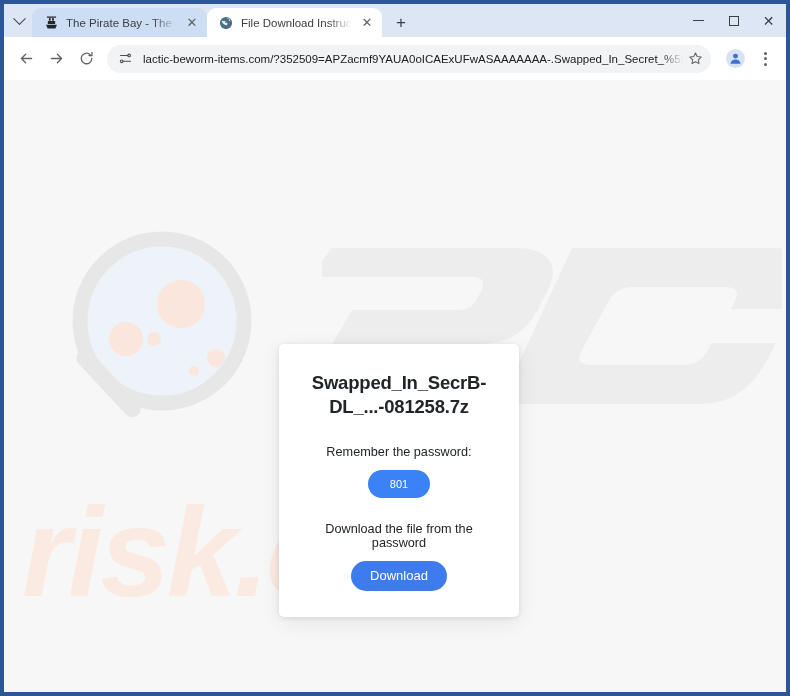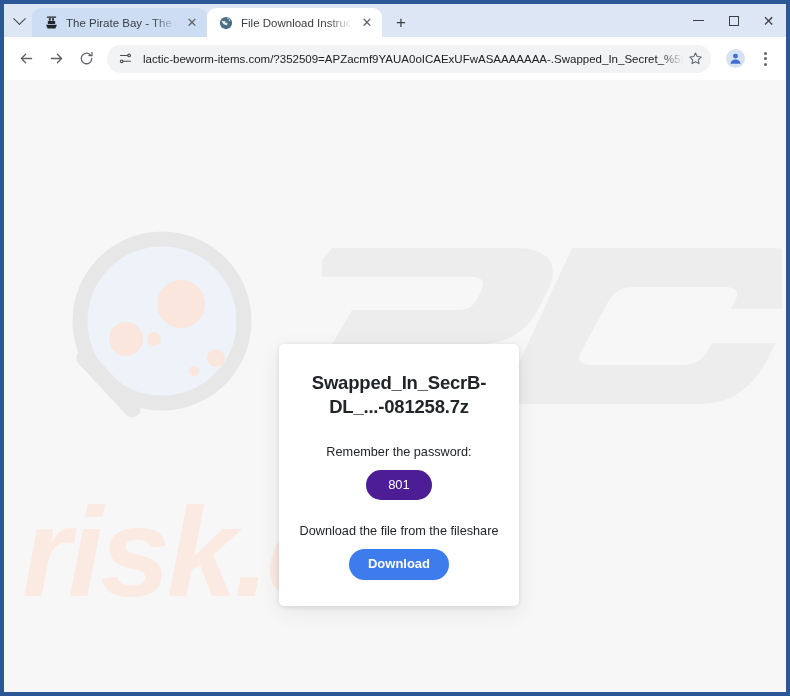--- a/index.html
+++ b/index.html
@@ -215,44 +215,43 @@
     margin: 0 0 26px;
   }
   .pw-label {
     font-size: 12.7px;
     color: #212529;
     margin: 0 0 11px;
     text-align: center;
   }
   .pill {
     display: inline-block;
-    background: #4c1d95;
+    background: #3b82f6;
     color: #ffffff;
-    font-size: 13px;
+    font-size: 11px;
     padding: 8px 22px;
     border-radius: 22px;
     line-height: 1.1;
     border: none;
   }
   .dl-label {
     font-size: 12.7px;
     color: #212529;
     margin: 24px 0 11px;
   }
   .dl-btn {
     display: inline-block;
     background: #3e7bed;
     color: #ffffff;
     font-size: 13px;
     padding: 8px 19px;
     border-radius: 22px;
     line-height: 1.1;
     border: none;
     cursor: pointer;
-    font-weight: bold;
   }
 </style>
 </head>
 <body>
 
 <div class="window">
 
   <div class="tabstrip">
 
     <div class="tab-list-chevron">
@@ -375,18 +374,18 @@
     </svg>
 
     <svg class="wm-risk" viewBox="0 0 740 140">
       <text x="8" y="108" font-family="Liberation Sans, sans-serif" font-size="126" font-weight="bold" font-style="italic" fill="#faeae1" letter-spacing="-3">risk.com</text>
     </svg>
 
     <div class="card">
       <div class="card-title">Swapped_In_SecrB-DL_...-081258.7z</div>
       <div class="pw-label">Remember the password:</div>
       <div class="pill">801</div>
-      <div class="dl-label">Download the file from the fileshare</div>
+      <div class="dl-label">Download the file from the password</div>
       <button class="dl-btn">Download</button>
     </div>
 
   </div>
 </div>
 
 </body></html>

